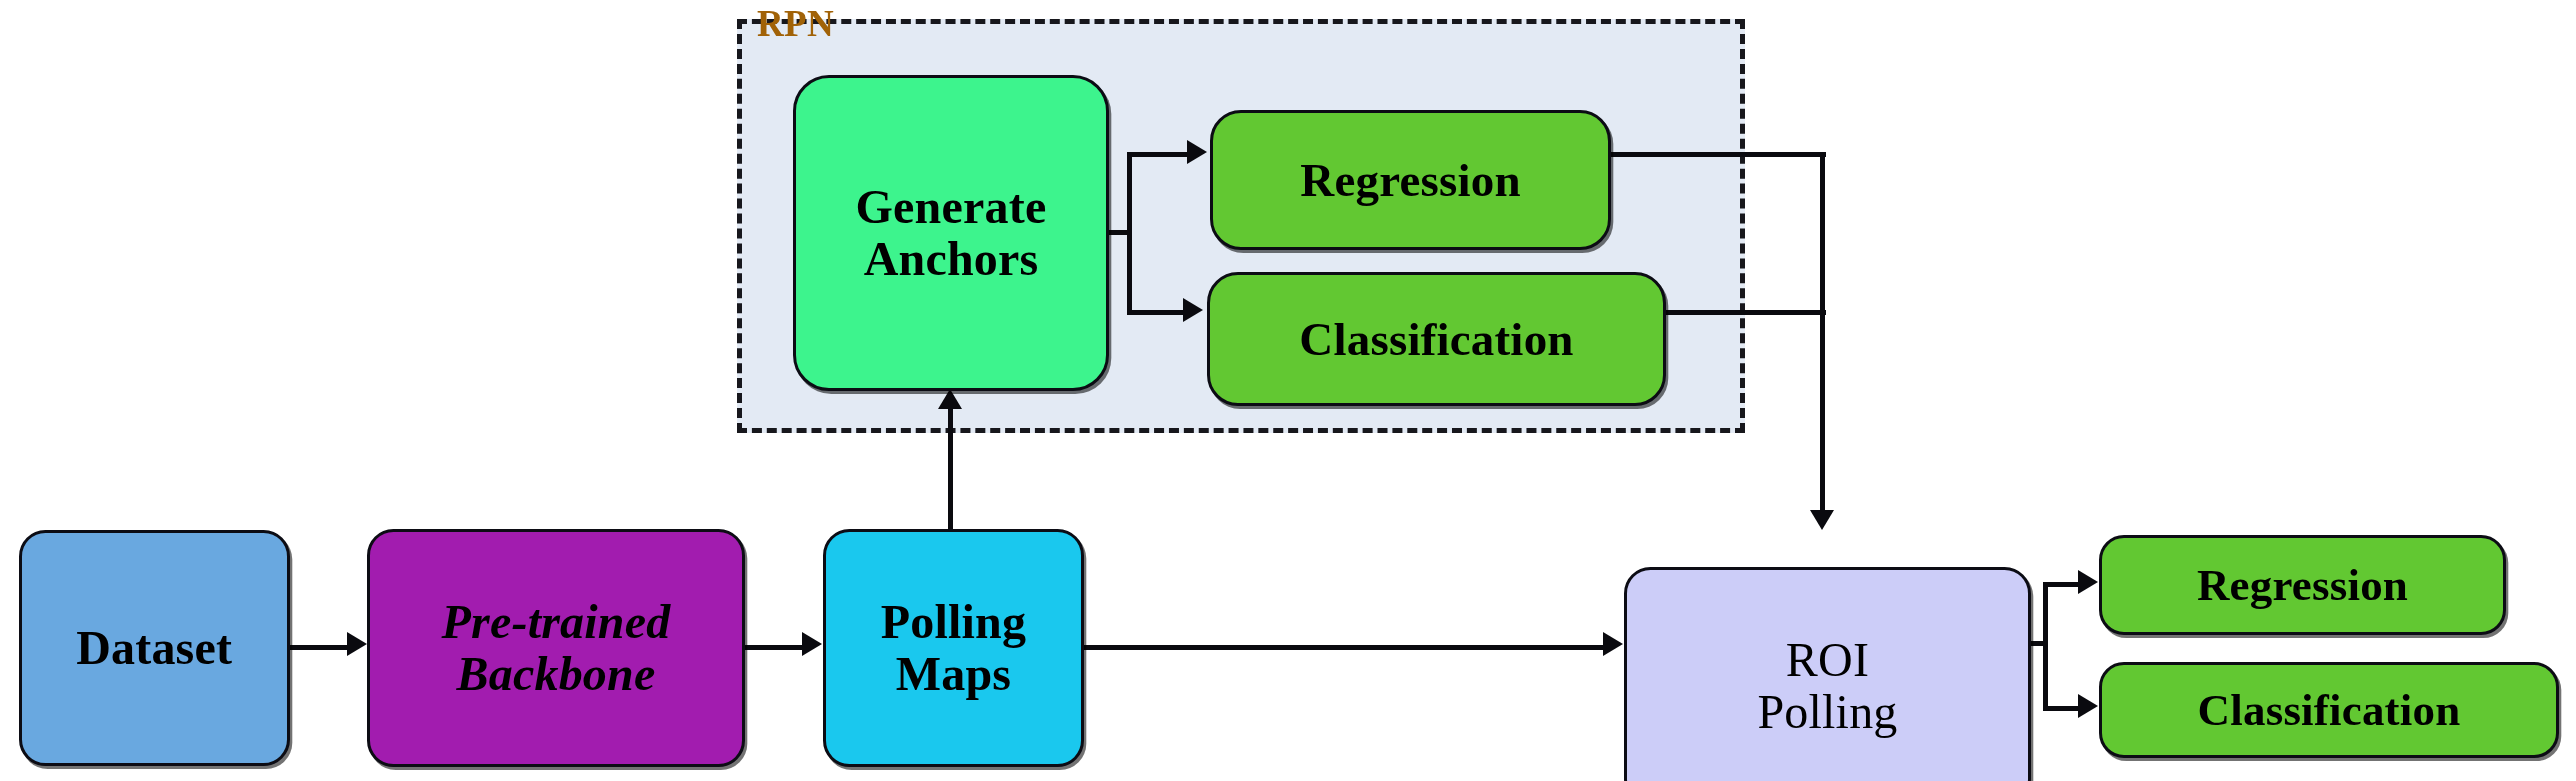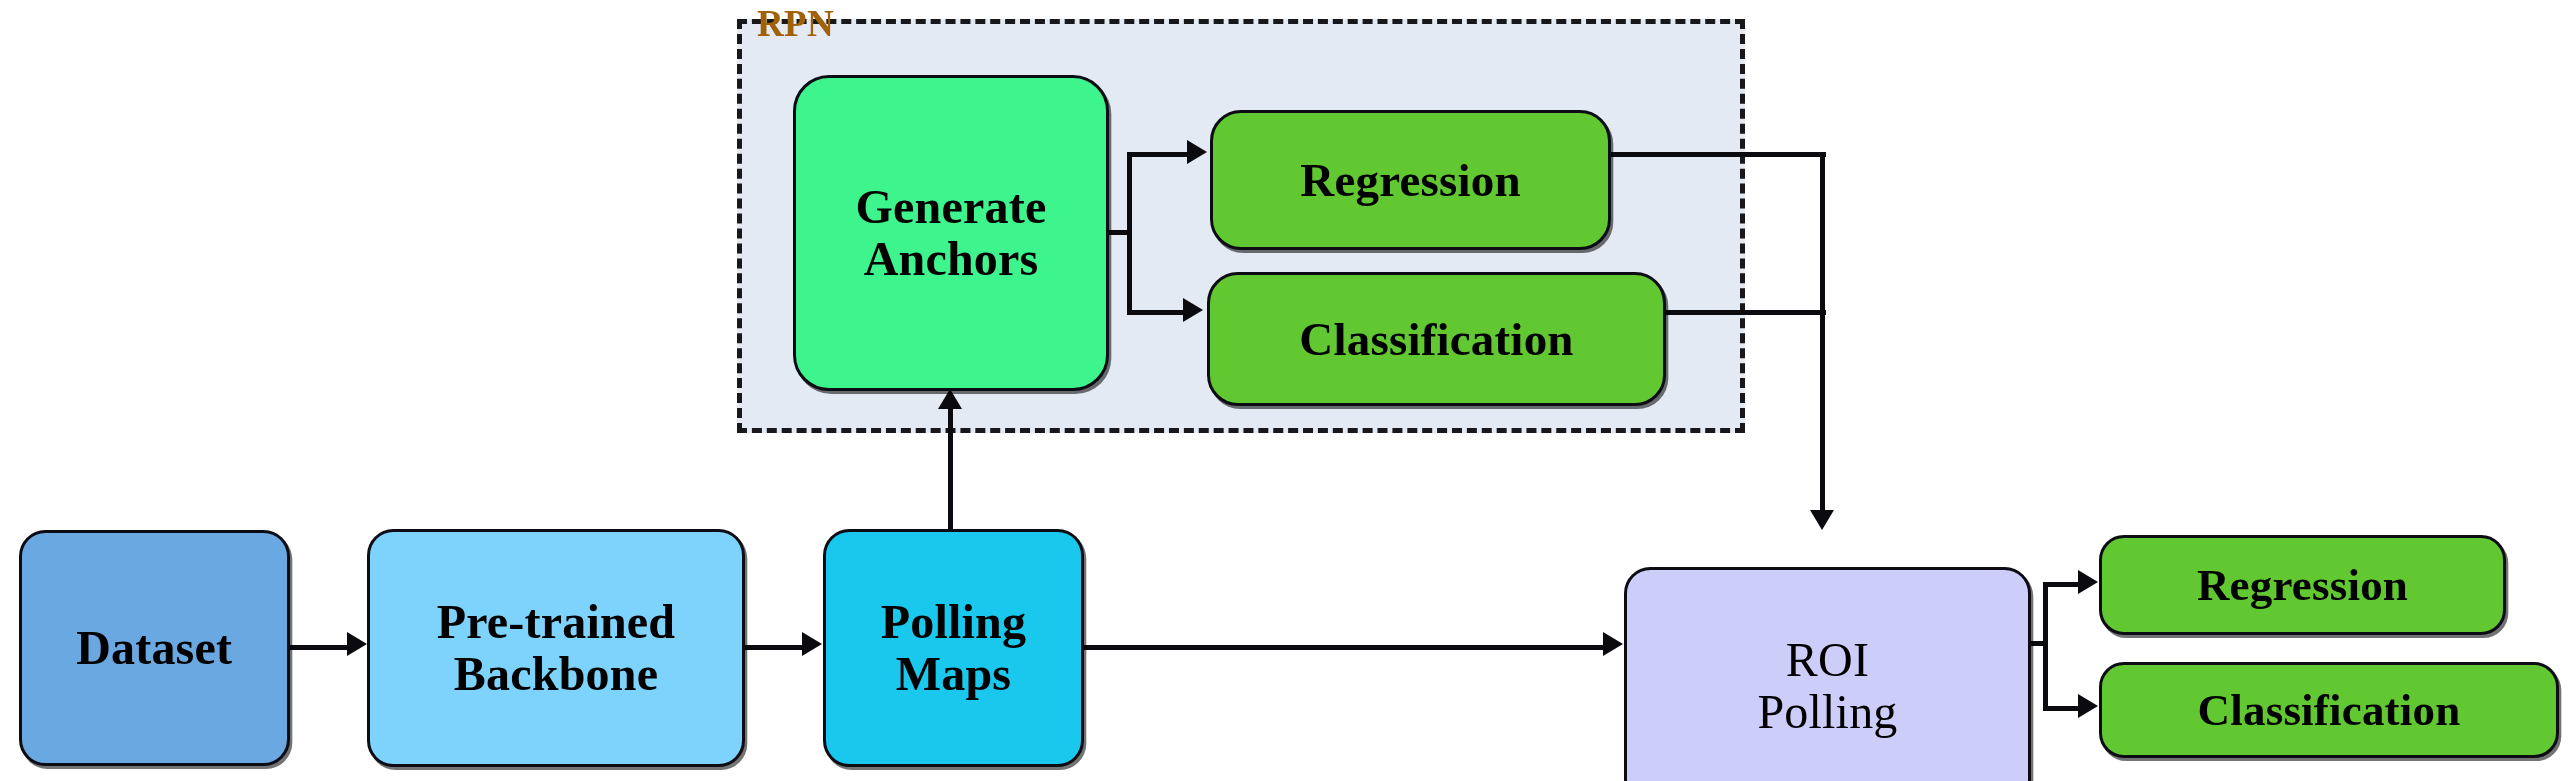--- a/index.html
+++ b/index.html
@@ -39,22 +39,23 @@
   }
 
   
   #node-dataset {
     left: 18.7px;  top: 530px;  width: 271px;  height: 236px;
     background: #69a8e0;
     font-size: 48px;
   }
   #node-backbone {
     left: 367px; top: 529px;  width: 378px;  height: 238px;
-    background: #7dd3fc;
-    font-size: 48px;
+    background: #a21caf;
+    font-size: 48px;
+    font-style: italic;
   }
   #node-featuremaps {
     left: 823px; top: 529px; width: 261px;  height: 238px;
     background: #1ac8ee;
     font-size: 48px;
   }
   #node-roipolling {
     left: 1624px; top: 529px; width: 407px;  height: 238px;
     background: #cccdf8;
     font-size: 48px;

